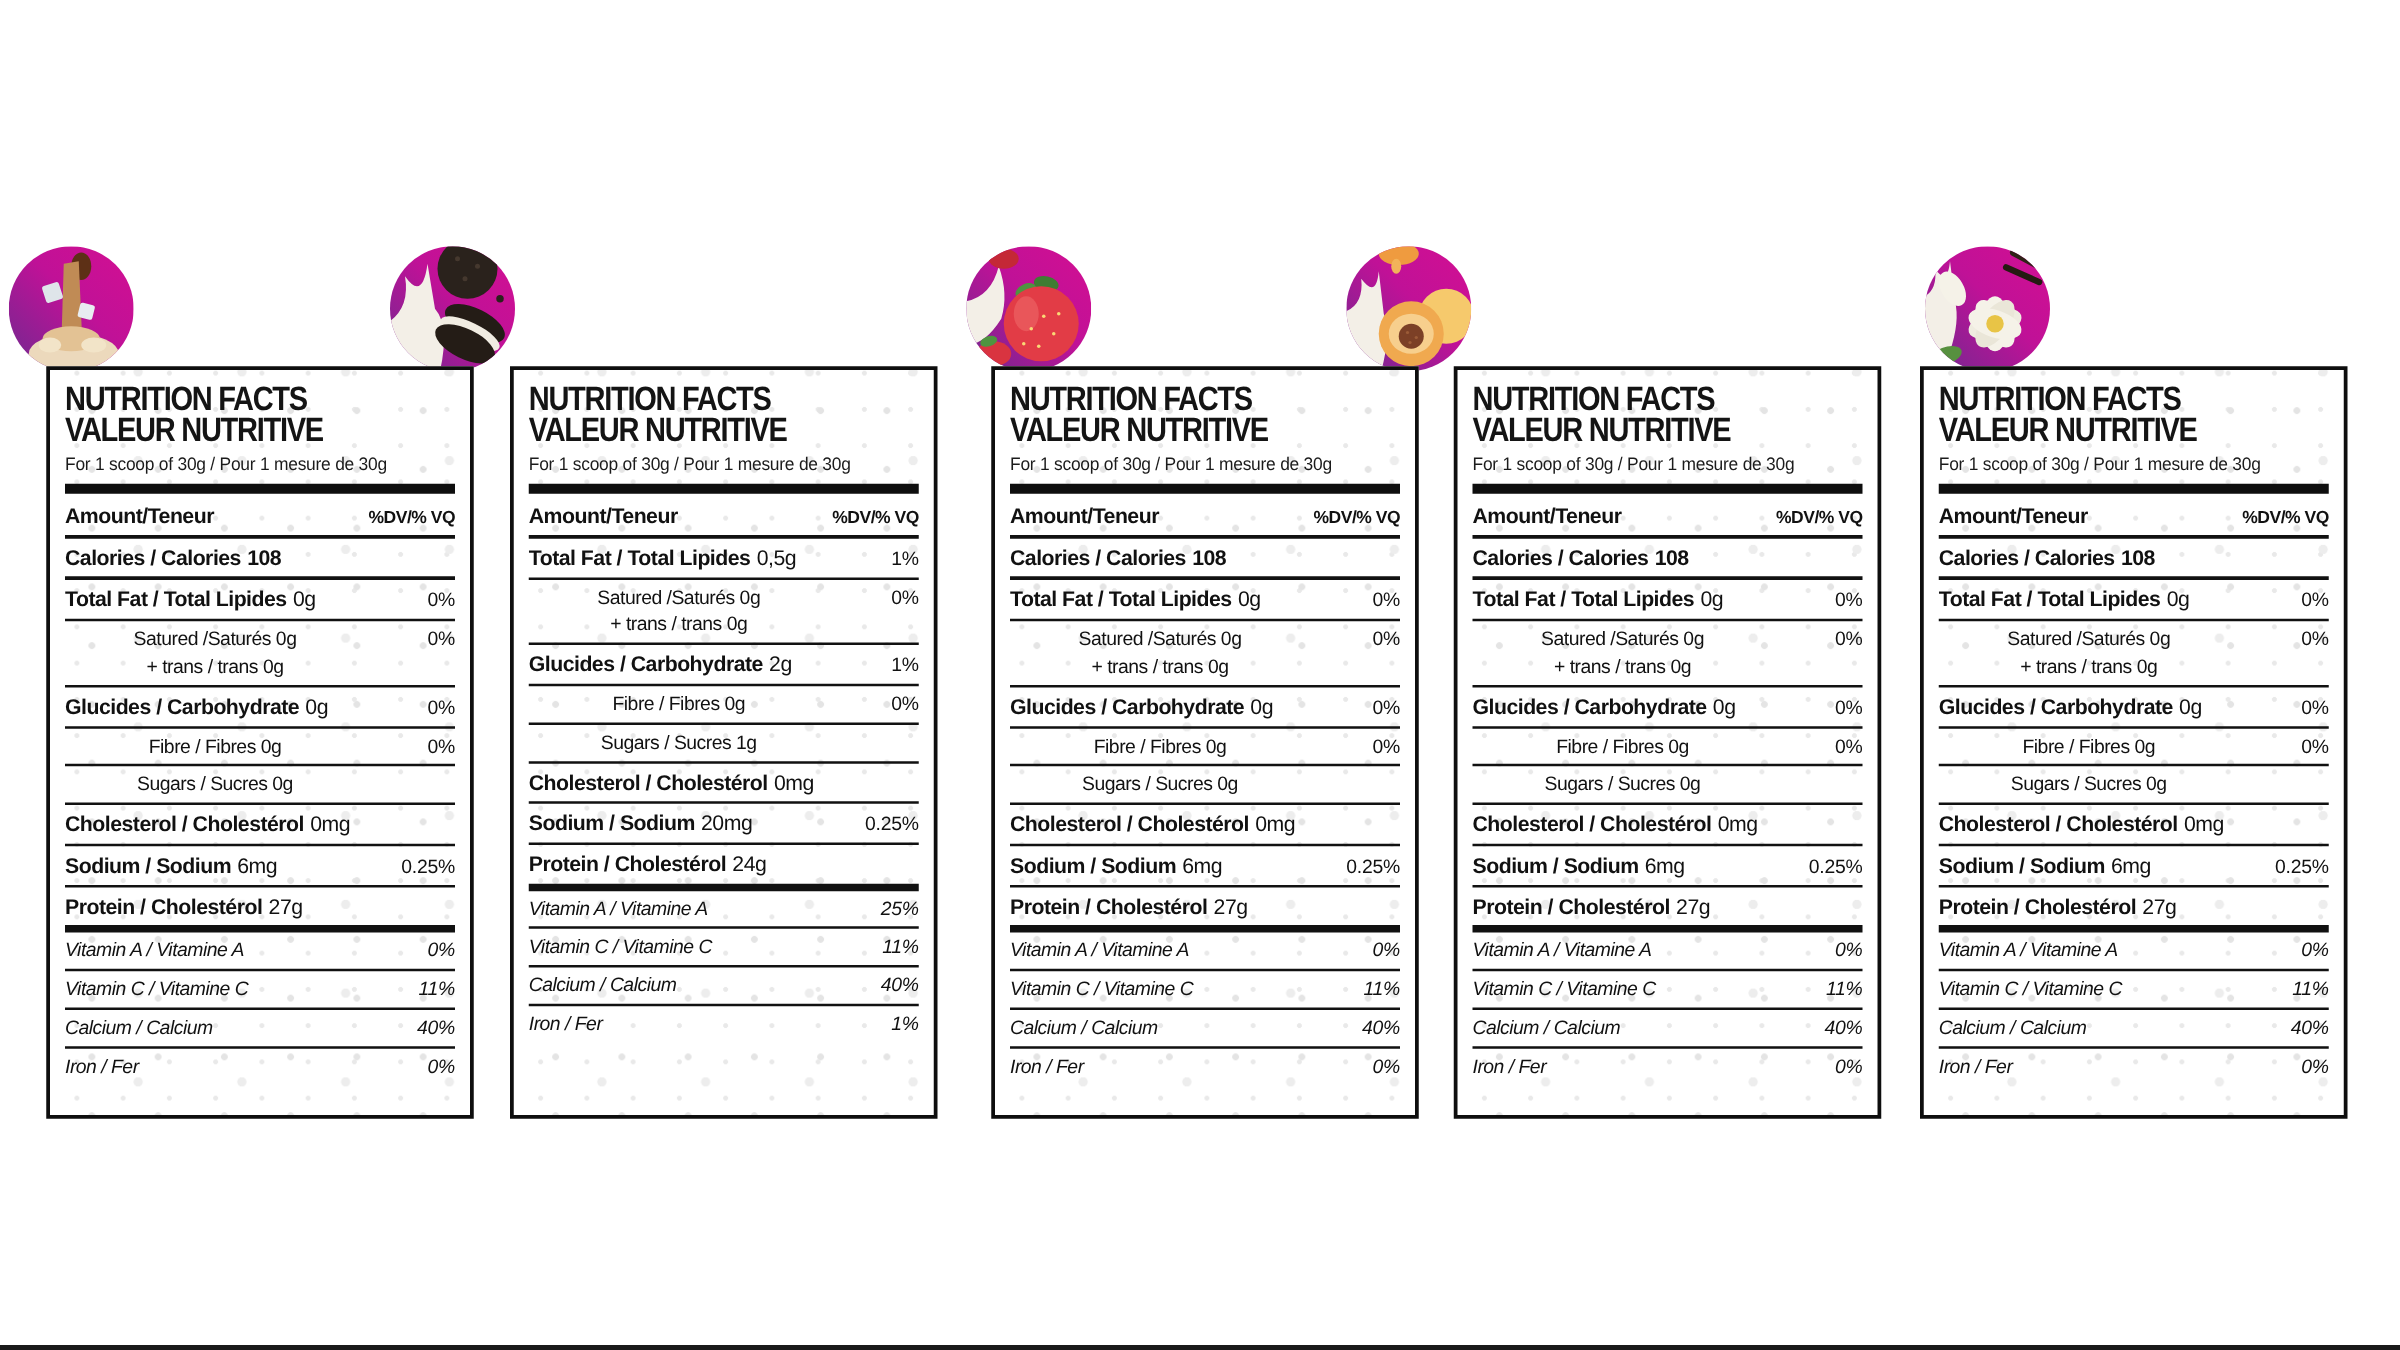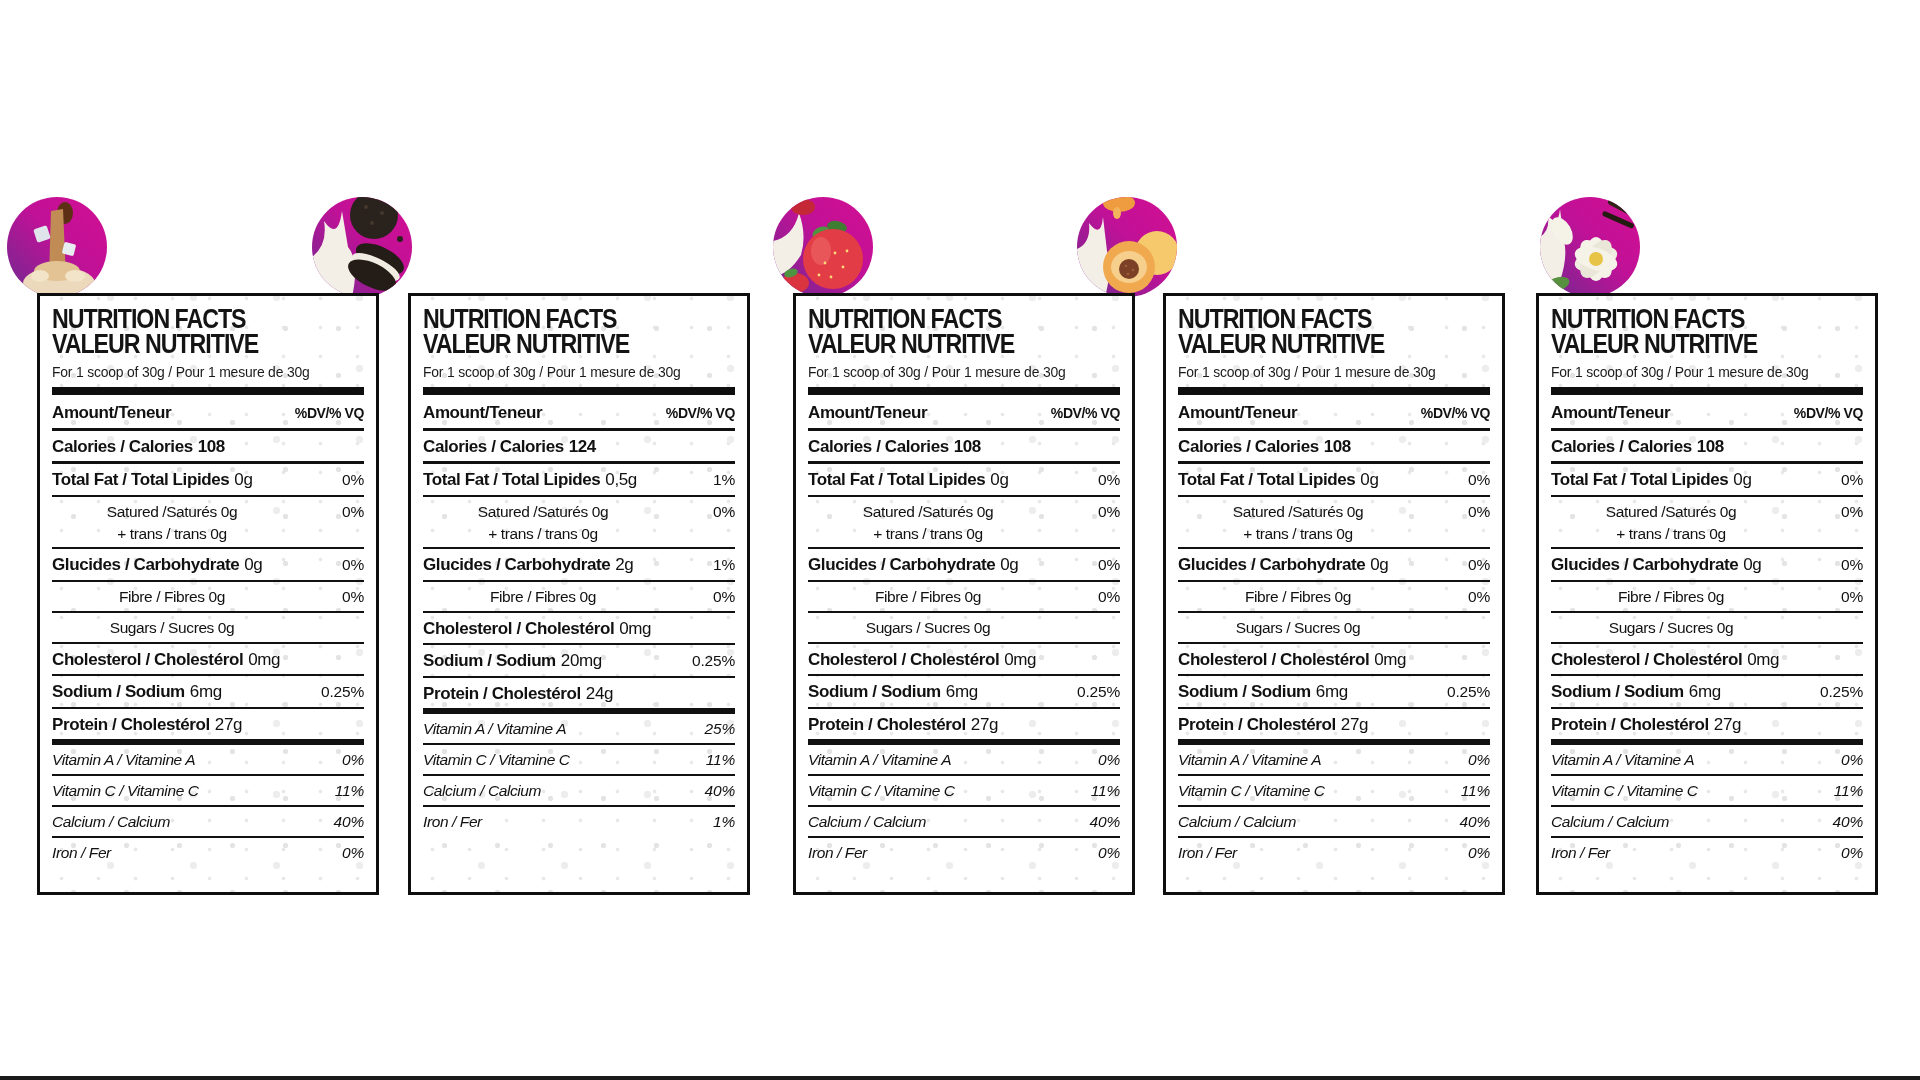--- a/index.html
+++ b/index.html
@@ -240,40 +240,40 @@
     <div class="ttl">
       <div>NUTRITION FACTS</div>
       <div>VALEUR NUTRITIVE</div>
     </div>
     <div class="serv">For 1 scoop of 30g / Pour 1 mesure de 30g</div>
     <div class="bar"></div>
     <div class="r cols">
       <span class="nm"><b>Amount/Teneur</b></span>
       <span class="dvh">%DV/% VQ</span>
     </div>
-    <div class="r cal">
-      <span class="nm"><b>Calories / Calories</b><span class="amt">124</span></span>
-      <span class="dv"></span>
-    </div>
     <div class="r">
       <span class="nm"><b>Total Fat / Total Lipides</b><span class="amt">0,5g</span></span>
       <span class="dv">1%</span>
     </div>
     <div class="r sub sat">
       <div class="subln">Satured /Saturés 0g</div>
       <div class="subln">+ trans / trans 0g</div>
       <span class="dv">0%</span>
     </div>
     <div class="r">
       <span class="nm"><b>Glucides / Carbohydrate</b><span class="amt">2g</span></span>
       <span class="dv">1%</span>
     </div>
     <div class="r sub">
       <div class="subln">Fibre / Fibres 0g</div>
       <span class="dv">0%</span>
+    </div>
+    <div class="r sub">
+      <div class="subln">Sugars / Sucres 1g</div>
+      <span class="dv"></span>
     </div>
     <div class="r">
       <span class="nm"><b>Cholesterol / Cholestérol</b><span class="amt">0mg</span></span>
       <span class="dv"></span>
     </div>
     <div class="r">
       <span class="nm"><b>Sodium / Sodium</b><span class="amt">20mg</span></span>
       <span class="dv">0.25%</span>
     </div>
     <div class="r thick">

